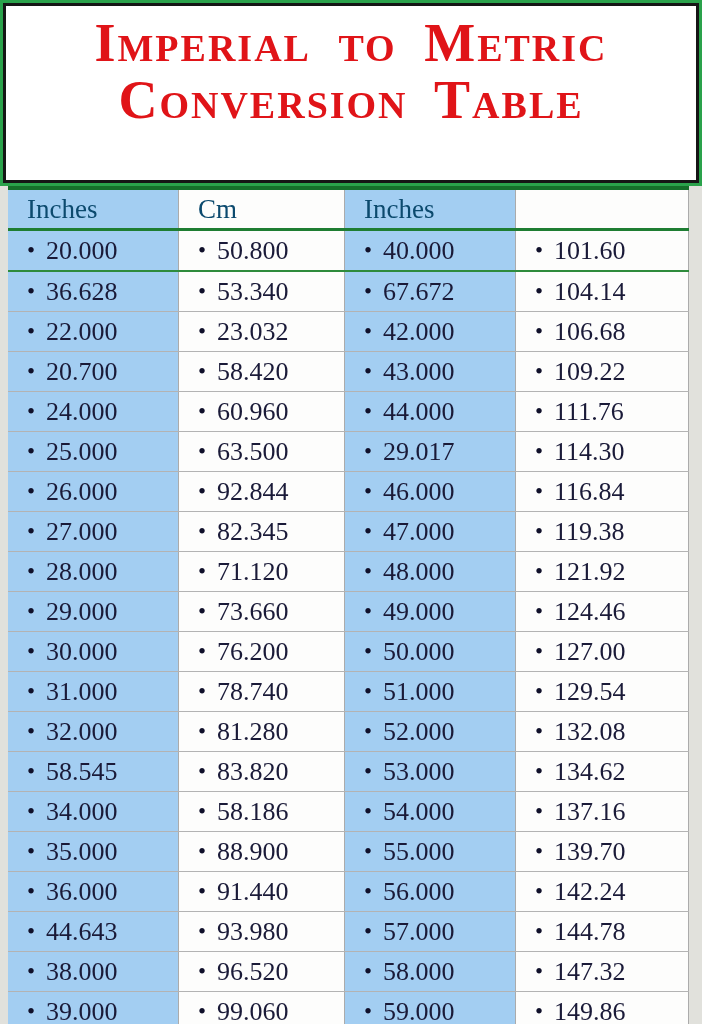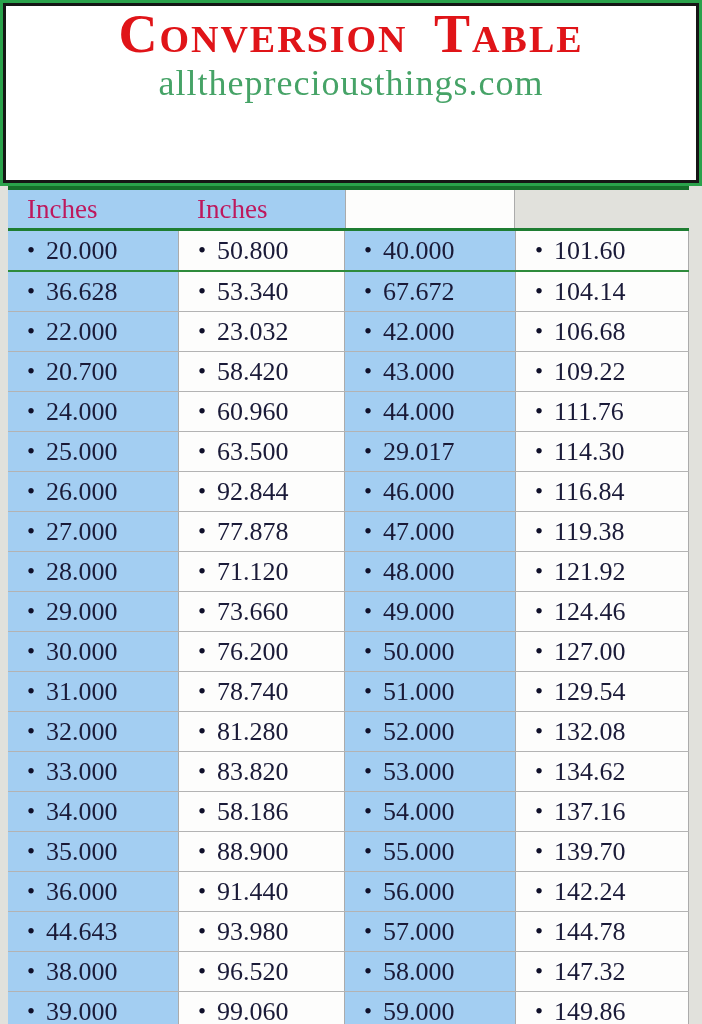--- a/index.html
+++ b/index.html
@@ -70,43 +70,44 @@
     overflow:hidden;
   }
   .cell.blue{background:#a3cef2;}
   .cell.white{
     background:#fdfdfc;
     border-left:1px solid #ababab;
     border-right:1px solid #ababab;
   }
   .cell.head{
     font-size:27px;
-    color:#be185d;
+    color:#0c4a6e;
   }
   .bullet{
     font-size:23px;
     margin-right:11px;
     color:#10102a;
   }
 </style>
 </head>
 <body>
 
 <div class="page">
 
   <div class="green-frame">
     <div class="header-box">
+      <div class="title line1">Imperial to Metric</div>
       <div class="title line2">Conversion Table</div>
-      <div class="website">allthepreciousthings.com</div>
     </div>
   </div>
 
   <div class="table-wrap">
     <div class="thead" id="thead">
         <div class="cell head blue">Inches</div>
+        <div class="cell head white">Cm</div>
         <div class="cell head blue">Inches</div>
         <div class="cell head white"></div>
       </div>
     <div class="tbody" id="tbody">
         <div class="row first">
           <div class="cell blue">
             <span class="bullet">•</span>
             <span class="val">20.000</span>
           </div>
           <div class="cell white">
@@ -230,21 +231,21 @@
             <span class="val">116.84</span>
           </div>
         </div>
         <div class="row">
           <div class="cell blue">
             <span class="bullet">•</span>
             <span class="val">27.000</span>
           </div>
           <div class="cell white">
             <span class="bullet">•</span>
-            <span class="val">77.878</span>
+            <span class="val">82.345</span>
           </div>
           <div class="cell blue">
             <span class="bullet">•</span>
             <span class="val">47.000</span>
           </div>
           <div class="cell white">
             <span class="bullet">•</span>
             <span class="val">119.38</span>
           </div>
         </div>
@@ -334,21 +335,21 @@
             <span class="val">52.000</span>
           </div>
           <div class="cell white">
             <span class="bullet">•</span>
             <span class="val">132.08</span>
           </div>
         </div>
         <div class="row">
           <div class="cell blue">
             <span class="bullet">•</span>
-            <span class="val">33.000</span>
+            <span class="val">58.545</span>
           </div>
           <div class="cell white">
             <span class="bullet">•</span>
             <span class="val">83.820</span>
           </div>
           <div class="cell blue">
             <span class="bullet">•</span>
             <span class="val">53.000</span>
           </div>
           <div class="cell white">

